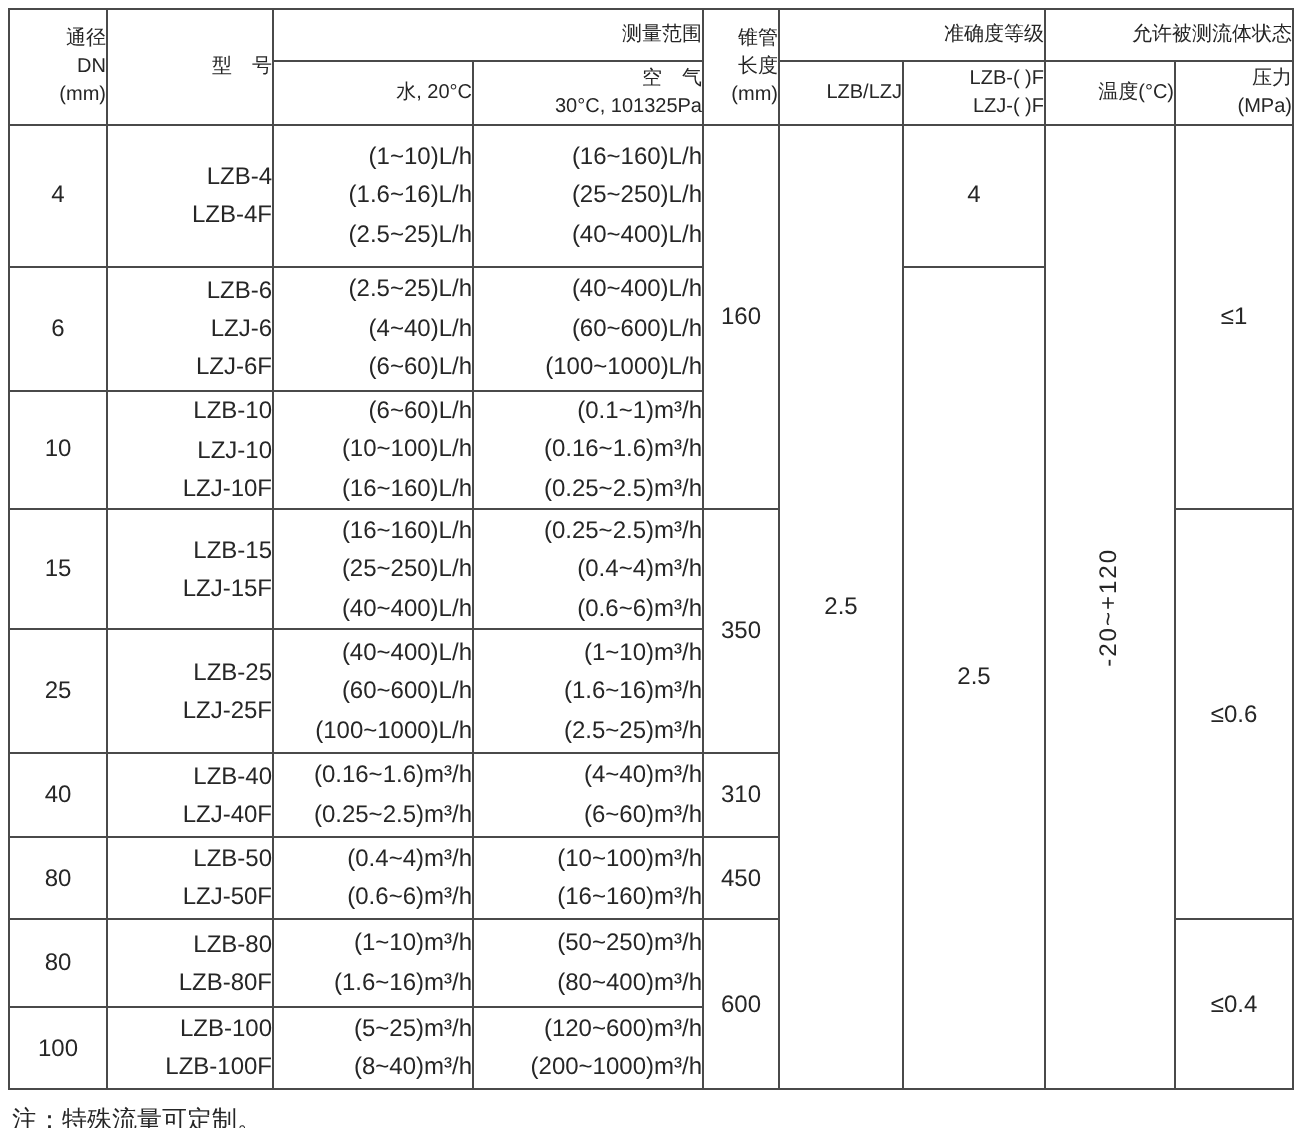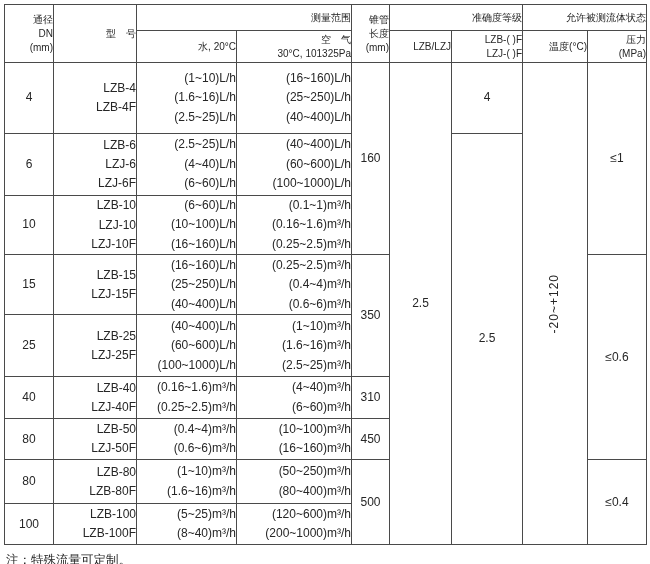--- a/index.html
+++ b/index.html
@@ -178,21 +178,21 @@
         <td class="num">450</td>
       </tr>
       <tr class="r7">
         <td class="num">80</td>
         <td class="model">LZB-80
 LZB-80F</td>
         <td class="range">(1~10)m³/h
 (1.6~16)m³/h</td>
         <td class="range">(50~250)m³/h
 (80~400)m³/h</td>
-        <td class="num" rowspan="2">500</td>
+        <td class="num" rowspan="2">600</td>
         <td class="num" rowspan="2">≤0.4</td>
       </tr>
       <tr class="r8">
         <td class="num">100</td>
         <td class="model">LZB-100
 LZB-100F</td>
         <td class="range">(5~25)m³/h
 (8~40)m³/h</td>
         <td class="range">(120~600)m³/h
 (200~1000)m³/h</td>

